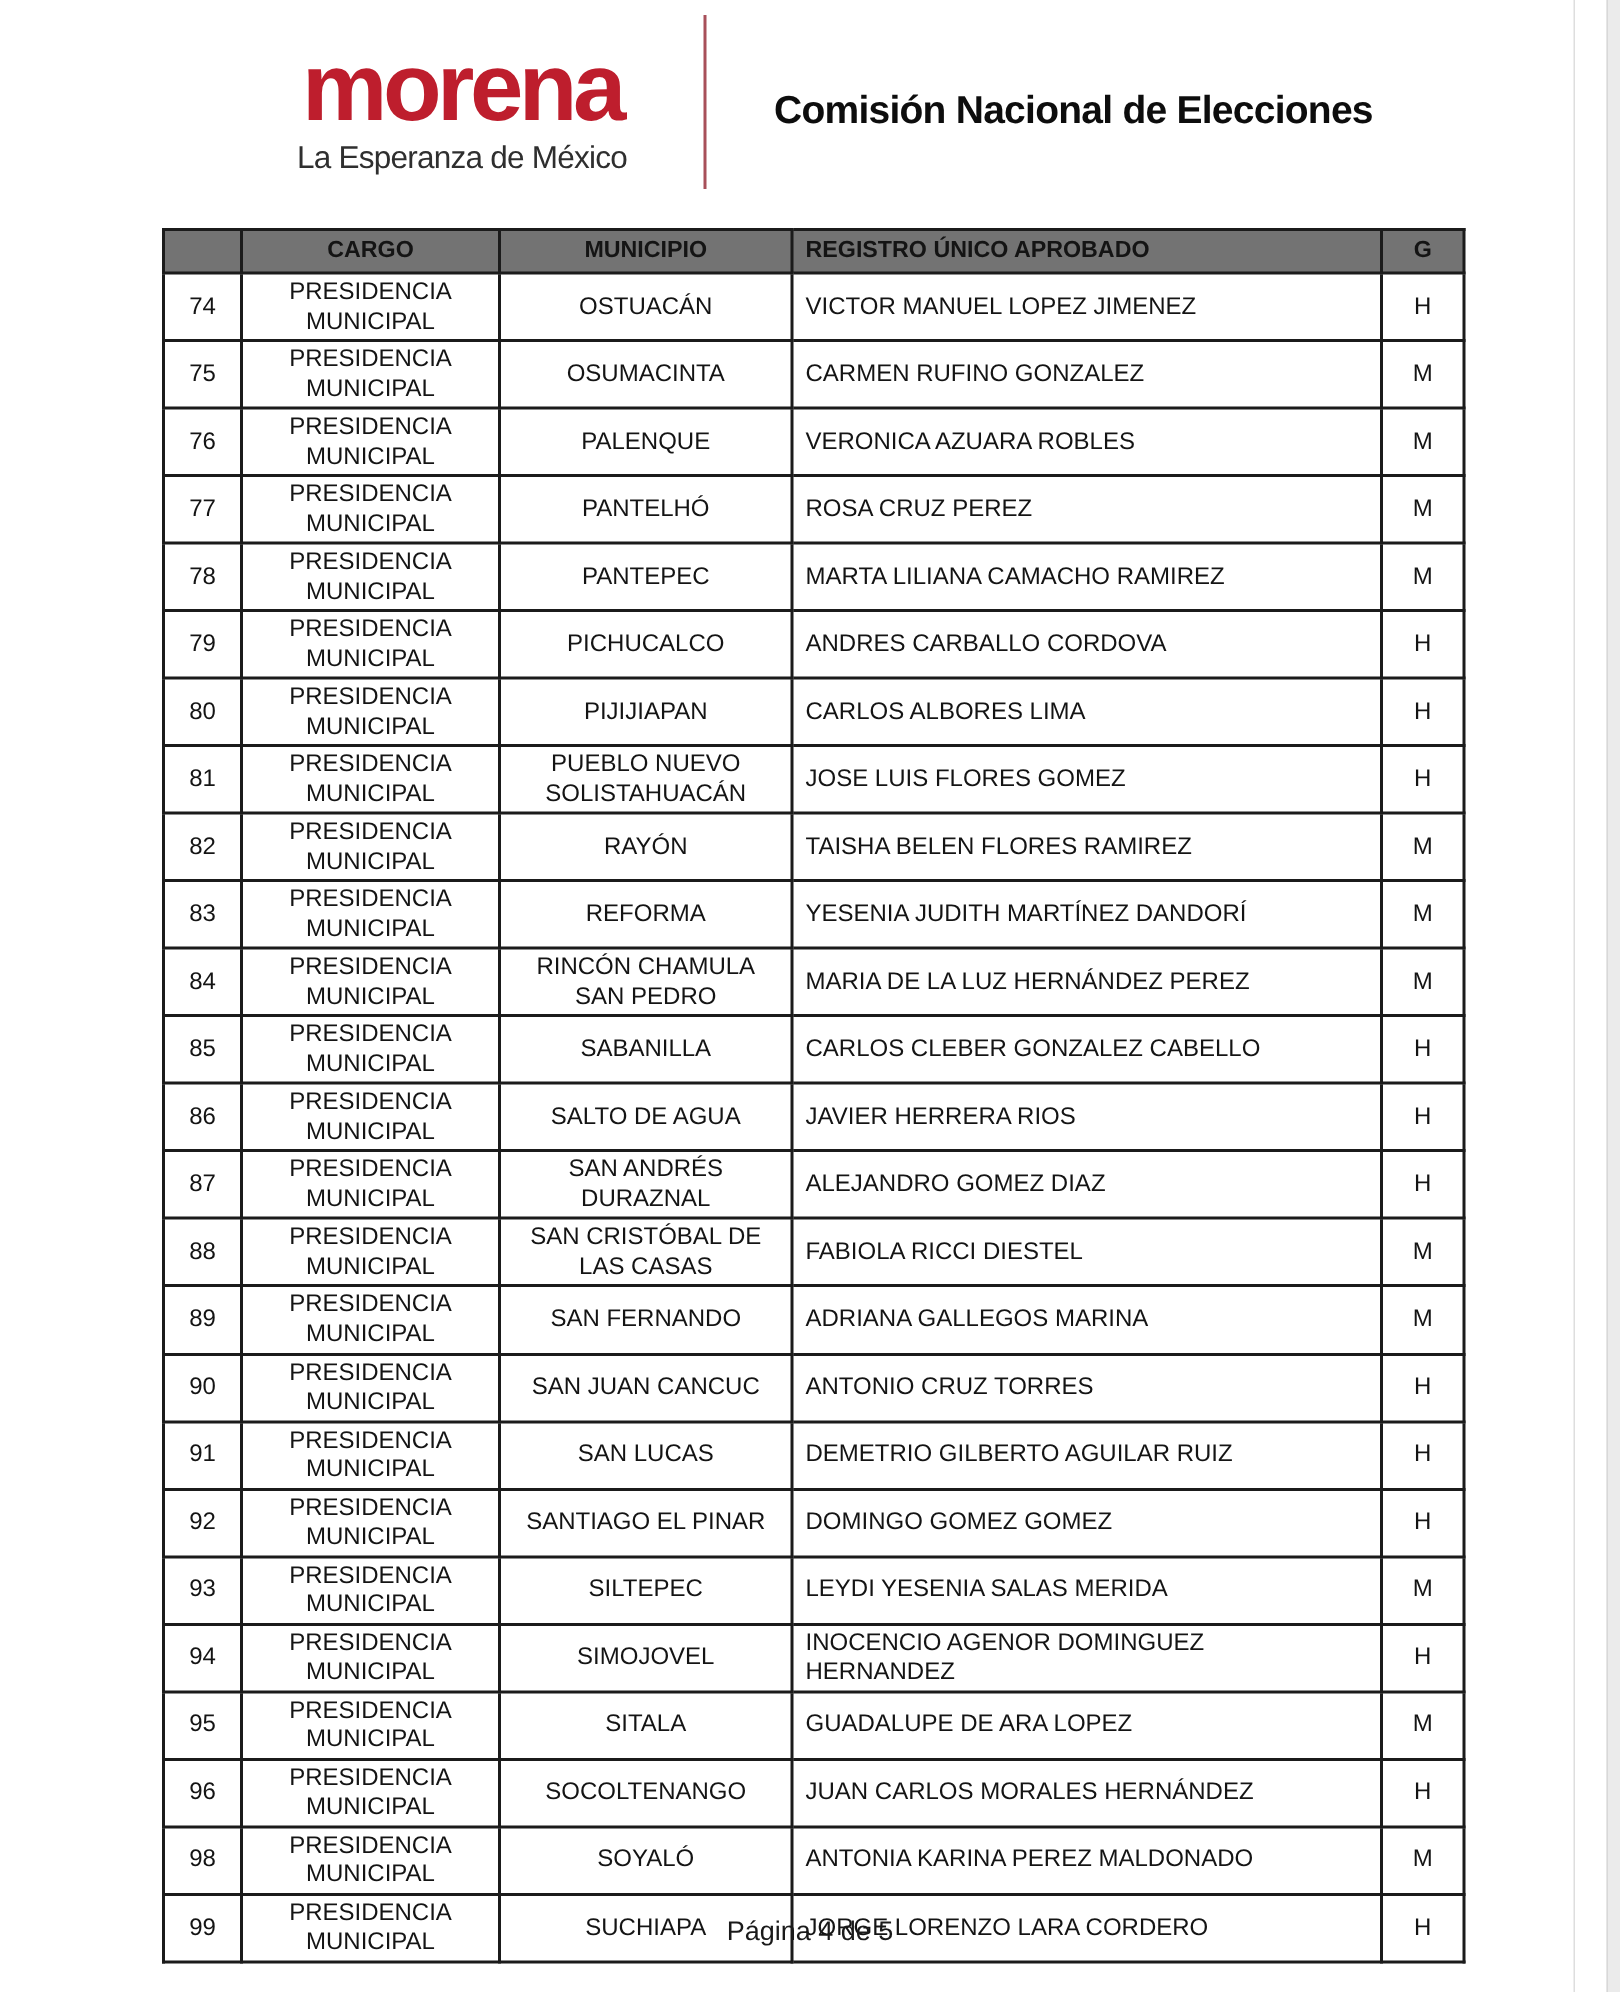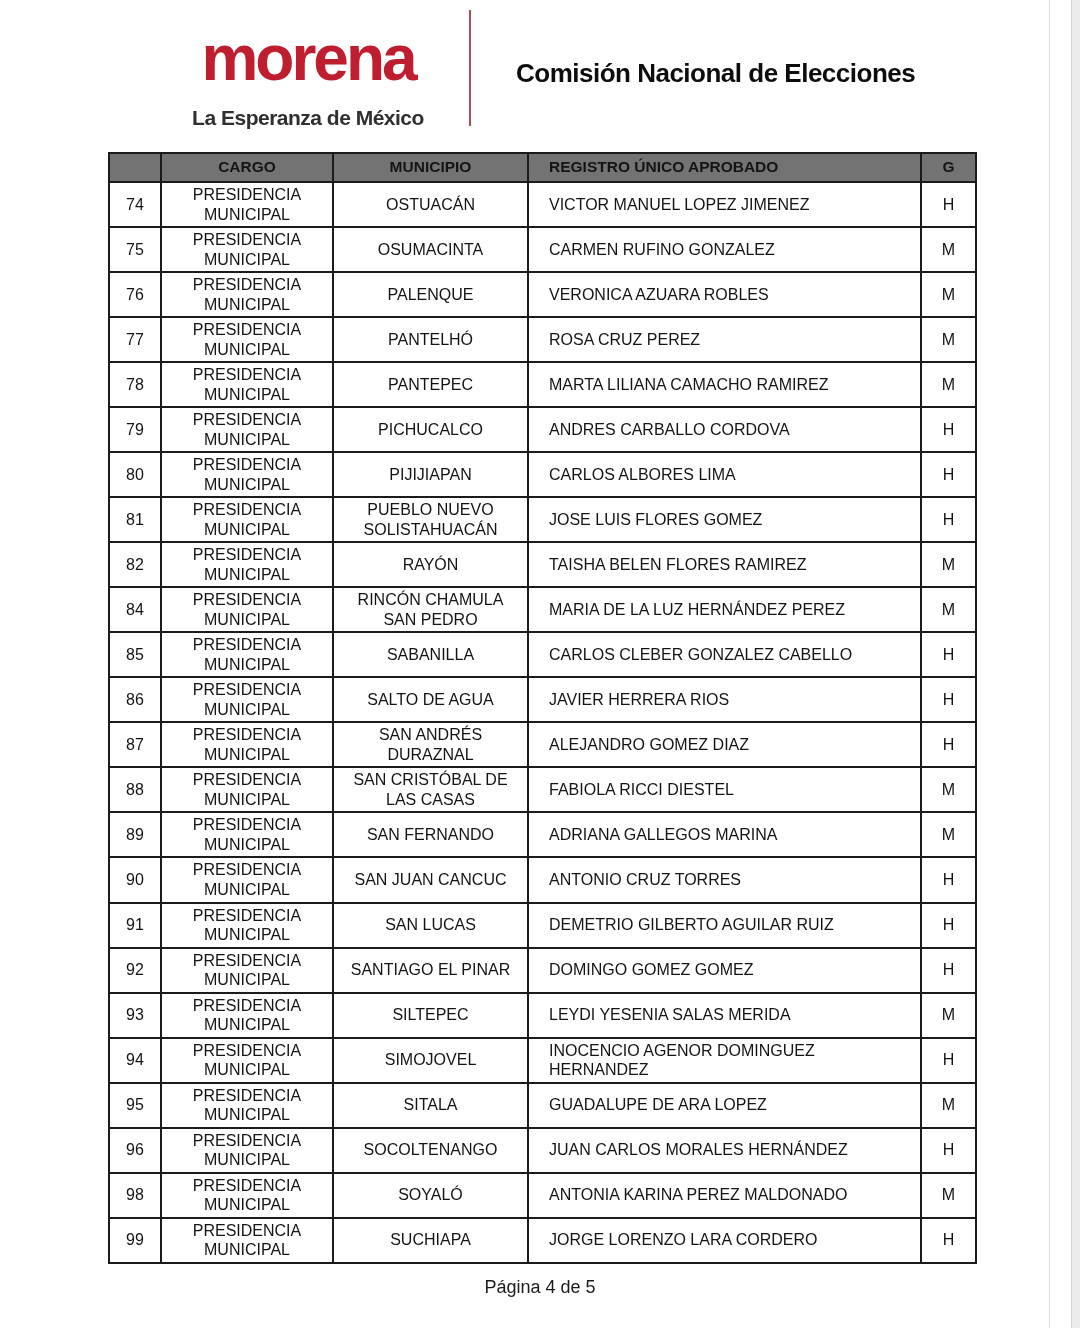--- a/index.html
+++ b/index.html
@@ -3,32 +3,32 @@
 <meta charset="utf-8">
 <style>
   html,body{margin:0;padding:0;}
   body{
     width:1080px;height:1328px;position:relative;background:#ffffff;
     font-family:"Liberation Sans", sans-serif;color:#111;overflow:hidden;
   }
   
   .logo-block{position:absolute;left:182px;top:26px;width:252px;text-align:center;}
   .logo-word{font-size:64px;font-weight:700;color:#be1e2d;letter-spacing:-3px;line-height:1.02;}
-  .logo-tagline{font-size:21px;font-weight:700;color:#2f2f2f;margin-top:15px;letter-spacing:-0.5px;}
+  .logo-tagline{font-size:21px;font-weight:400;color:#2f2f2f;margin-top:3px;letter-spacing:-0.5px;}
   .header-divider{position:absolute;left:469px;top:10px;width:2px;height:116px;background:#a8505a;}
   .header-title{position:absolute;left:516px;top:58px;width:400px;font-size:26px;font-weight:700;color:#0d0d0d;letter-spacing:-0.5px;}
   
   .doc-table{
     position:absolute;left:108px;top:152px;width:867px;
     border-collapse:collapse;table-layout:fixed;font-size:16px;color:#141414;
   }
   .doc-table th,.doc-table td{border:2px solid #1b1b1b;vertical-align:middle;padding:2px 4px;line-height:1.22;}
   .doc-table th{background:#737373;height:23px;font-size:15.5px;font-weight:700;text-align:center;}
   .doc-table td{height:37px;text-align:center;}
-  .doc-table th.col-registro,.doc-table td.col-registro{text-align:left;padding-left:20px;margin-left:36px;}
+  .doc-table th.col-registro,.doc-table td.col-registro{text-align:left;padding-left:8px;margin-left:36px;}
   .wrap-cargo{max-width:132px;margin:0 auto;}
   .wrap-municipio{max-width:170px;margin:0 auto;}
   .wrap-registro{max-width:345px;}
   
   .page-footer{position:absolute;left:0;top:1277px;width:1000px;text-align:center;font-size:18px;color:#1a1a1a;padding-left:40px;}
   .edge-line{position:absolute;left:1049px;top:0;width:1px;height:1328px;background:#dedede;}
   .edge-strip{position:absolute;right:0;top:0;width:8px;height:1328px;background:#ebebeb;border-left:1px solid #d8d8d8;}
 </style>
 </head>
 <body>
@@ -206,20 +206,37 @@
         </td>
         <td class="col-registro">
           <div class="wrap-registro">TAISHA BELEN FLORES RAMIREZ</div>
         </td>
         <td class="col-g">
           <div class="wrap-genero">M</div>
         </td>
       </tr>
       <tr>
         <td class="col-num">
+          <div class="wrap-num">83</div>
+        </td>
+        <td class="col-cargo">
+          <div class="wrap-cargo">PRESIDENCIA MUNICIPAL</div>
+        </td>
+        <td class="col-municipio">
+          <div class="wrap-municipio">REFORMA</div>
+        </td>
+        <td class="col-registro">
+          <div class="wrap-registro">YESENIA JUDITH MARTÍNEZ DANDORÍ</div>
+        </td>
+        <td class="col-g">
+          <div class="wrap-genero">M</div>
+        </td>
+      </tr>
+      <tr>
+        <td class="col-num">
           <div class="wrap-num">84</div>
         </td>
         <td class="col-cargo">
           <div class="wrap-cargo">PRESIDENCIA MUNICIPAL</div>
         </td>
         <td class="col-municipio">
           <div class="wrap-municipio">RINCÓN CHAMULA SAN PEDRO</div>
         </td>
         <td class="col-registro">
           <div class="wrap-registro">MARIA DE LA LUZ HERNÁNDEZ PEREZ</div>

